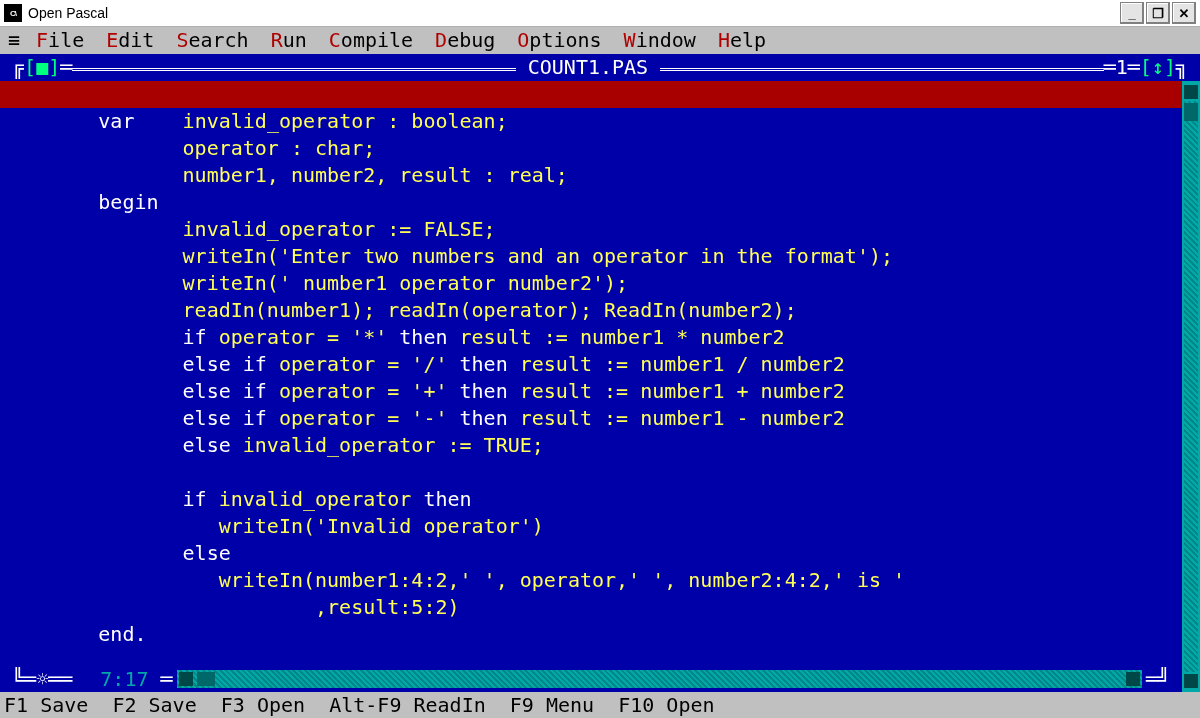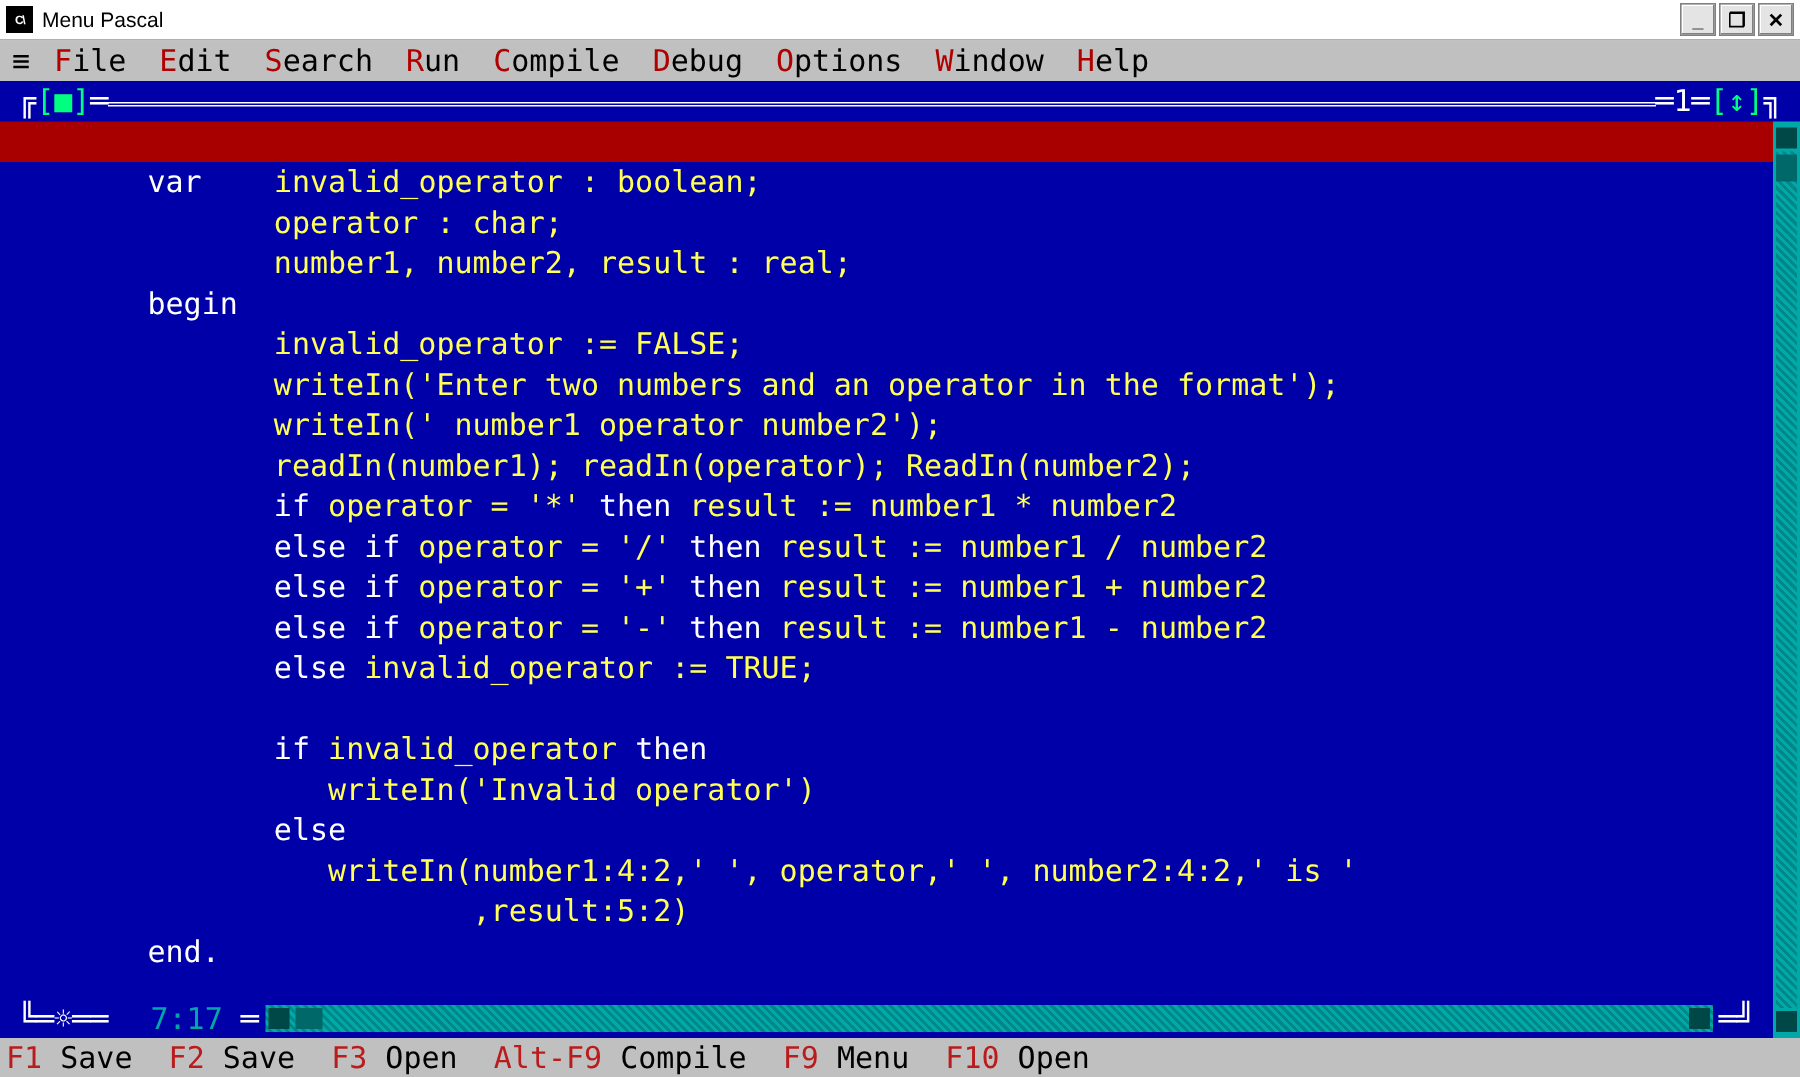--- a/index.html
+++ b/index.html
@@ -203,48 +203,49 @@
   }
   
   .status-bar {
     height: 27px;
     line-height: 27px;
     background: #c0c0c0;
     color: #000;
     white-space: pre;
     padding-left: 4px;
   }
-  .status-bar .fkey { color: #b91c1c; }
+  .status-bar .fkey { color: #000000; }
 </style>
 </head>
 <body>
 
 <div class="win-titlebar">
   <div class="win-icon">C\</div>
-  <div class="win-title">Menu Pascal</div>
+  <div class="win-title">Open Pascal</div>
   <div class="win-spacer"></div>
   <div class="win-buttons">
     <div class="win-btn">_</div>
     <div class="win-btn">❐</div>
     <div class="win-btn">✕</div>
   </div>
 </div>
 
 <div class="dos-screen">
 
   <div class="menu-bar dos-line">
     <span class="menu-hamburger">≡</span>
     <span id="menu-items"><span class="menu-item"><span class="hot">F</span>ile</span><span class="menu-item"><span class="hot">E</span>dit</span><span class="menu-item"><span class="hot">S</span>earch</span><span class="menu-item"><span class="hot">R</span>un</span><span class="menu-item"><span class="hot">C</span>ompile</span><span class="menu-item"><span class="hot">D</span>ebug</span><span class="menu-item"><span class="hot">O</span>ptions</span><span class="menu-item"><span class="hot">W</span>indow</span><span class="menu-item"><span class="hot">H</span>elp</span></span>
   </div>
 
   <div class="editor-wrap">
 
     <div class="frame-top dos-line frame-line">
       <span class="left-seg"> ╔<span class="frame-bracket-green">[■]</span>═</span>
       <span class="mid-dash"></span>
+      <span class="frame-filetitle">&nbsp;<span>COUNT1.PAS</span>&nbsp;</span>
       <span class="mid-dash"></span>
       <span class="right-seg">═<span>1</span>═<span class="frame-bracket-green">[↕]</span>╗ </span>
     </div>
 
     <div class="editor-body">
       <div class="editor-main">
         <div class="error-bar">
           <span>Error 3: Unknown identifier.</span>
         </div>
         <div class="code-area" id="code-area"><div class="code-line">       <span class="kw">var</span>    <span class="id">invalid_operator : boolean;</span></div><div class="code-line">              <span class="id">operator : char;</span></div><div class="code-line">              <span class="id">number1, number2, result : real;</span></div><div class="code-line">       <span class="kw">begin</span><span class="id"></span></div><div class="code-line">              <span class="id">invalid_operator := FALSE;</span></div><div class="code-line">              <span class="id">writeIn('Enter two numbers and an operator in the format');</span></div><div class="code-line">              <span class="id">writeIn(' number1 operator number2');</span></div><div class="code-line">              <span class="id">readIn(number1); readIn(operator); ReadIn(number2);</span></div><div class="code-line">              <span class="kw">if</span><span class="id"> operator = '*' </span><span class="kw">then</span><span class="id"> result := number1 * number2</span></div><div class="code-line">              <span class="kw">else if</span><span class="id"> operator = '/' </span><span class="kw">then</span><span class="id"> result := number1 / number2</span></div><div class="code-line">              <span class="kw">else if</span><span class="id"> operator = '+' </span><span class="kw">then</span><span class="id"> result := number1 + number2</span></div><div class="code-line">              <span class="kw">else if</span><span class="id"> operator = '-' </span><span class="kw">then</span><span class="id"> result := number1 - number2</span></div><div class="code-line">              <span class="kw">else</span><span class="id"> invalid_operator := TRUE;</span></div><div class="code-line"><span class="id"></span></div><div class="code-line">              <span class="kw">if</span><span class="id"> invalid_operator </span><span class="kw">then</span></div><div class="code-line">                 <span class="id">writeIn('Invalid operator')</span></div><div class="code-line">              <span class="kw">else</span><span class="id"></span></div><div class="code-line">                 <span class="id">writeIn(number1:4:2,' ', operator,' ', number2:4:2,' is '</span></div><div class="code-line">                         <span class="id">,result:5:2)</span></div><div class="code-line">       <span class="kw">end.</span><span class="id"></span></div></div>
@@ -261,15 +262,15 @@
         </div>
       </div>
       <div class="vscroll">
         <div class="track"></div>
         <div class="thumb"></div>
       </div>
     </div>
 
   </div>
 
-  <div class="status-bar dos-line" id="status-bar"><span class="fkey">F1</span><span> Save  </span><span class="fkey">F2</span><span> Save  </span><span class="fkey">F3</span><span> Open  </span><span class="fkey">Alt-F9</span><span> Compile  </span><span class="fkey">F9</span><span> Menu  </span><span class="fkey">F10</span><span> Open</span></div>
+  <div class="status-bar dos-line" id="status-bar"><span class="fkey">F1</span><span> Save  </span><span class="fkey">F2</span><span> Save  </span><span class="fkey">F3</span><span> Open  </span><span class="fkey">Alt-F9</span><span> ReadIn  </span><span class="fkey">F9</span><span> Menu  </span><span class="fkey">F10</span><span> Open</span></div>
 
 </div>
 
 </body></html>

